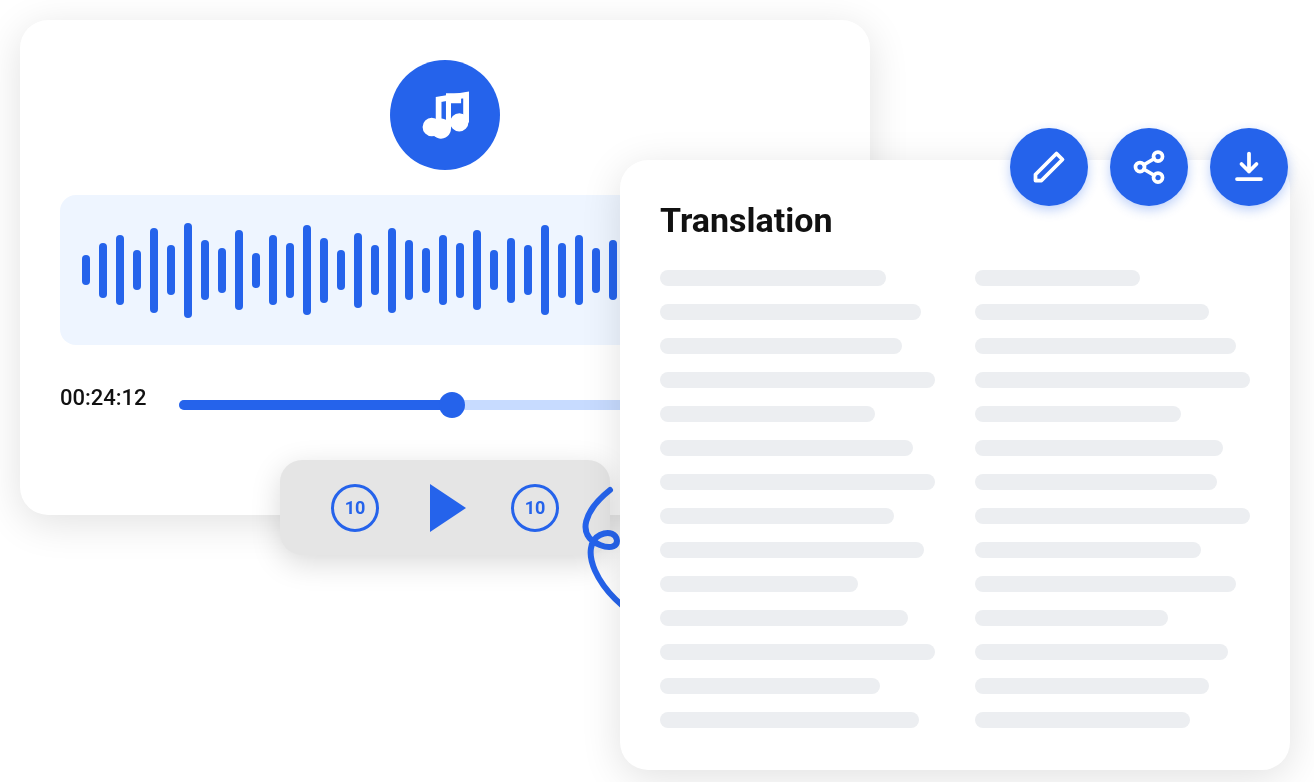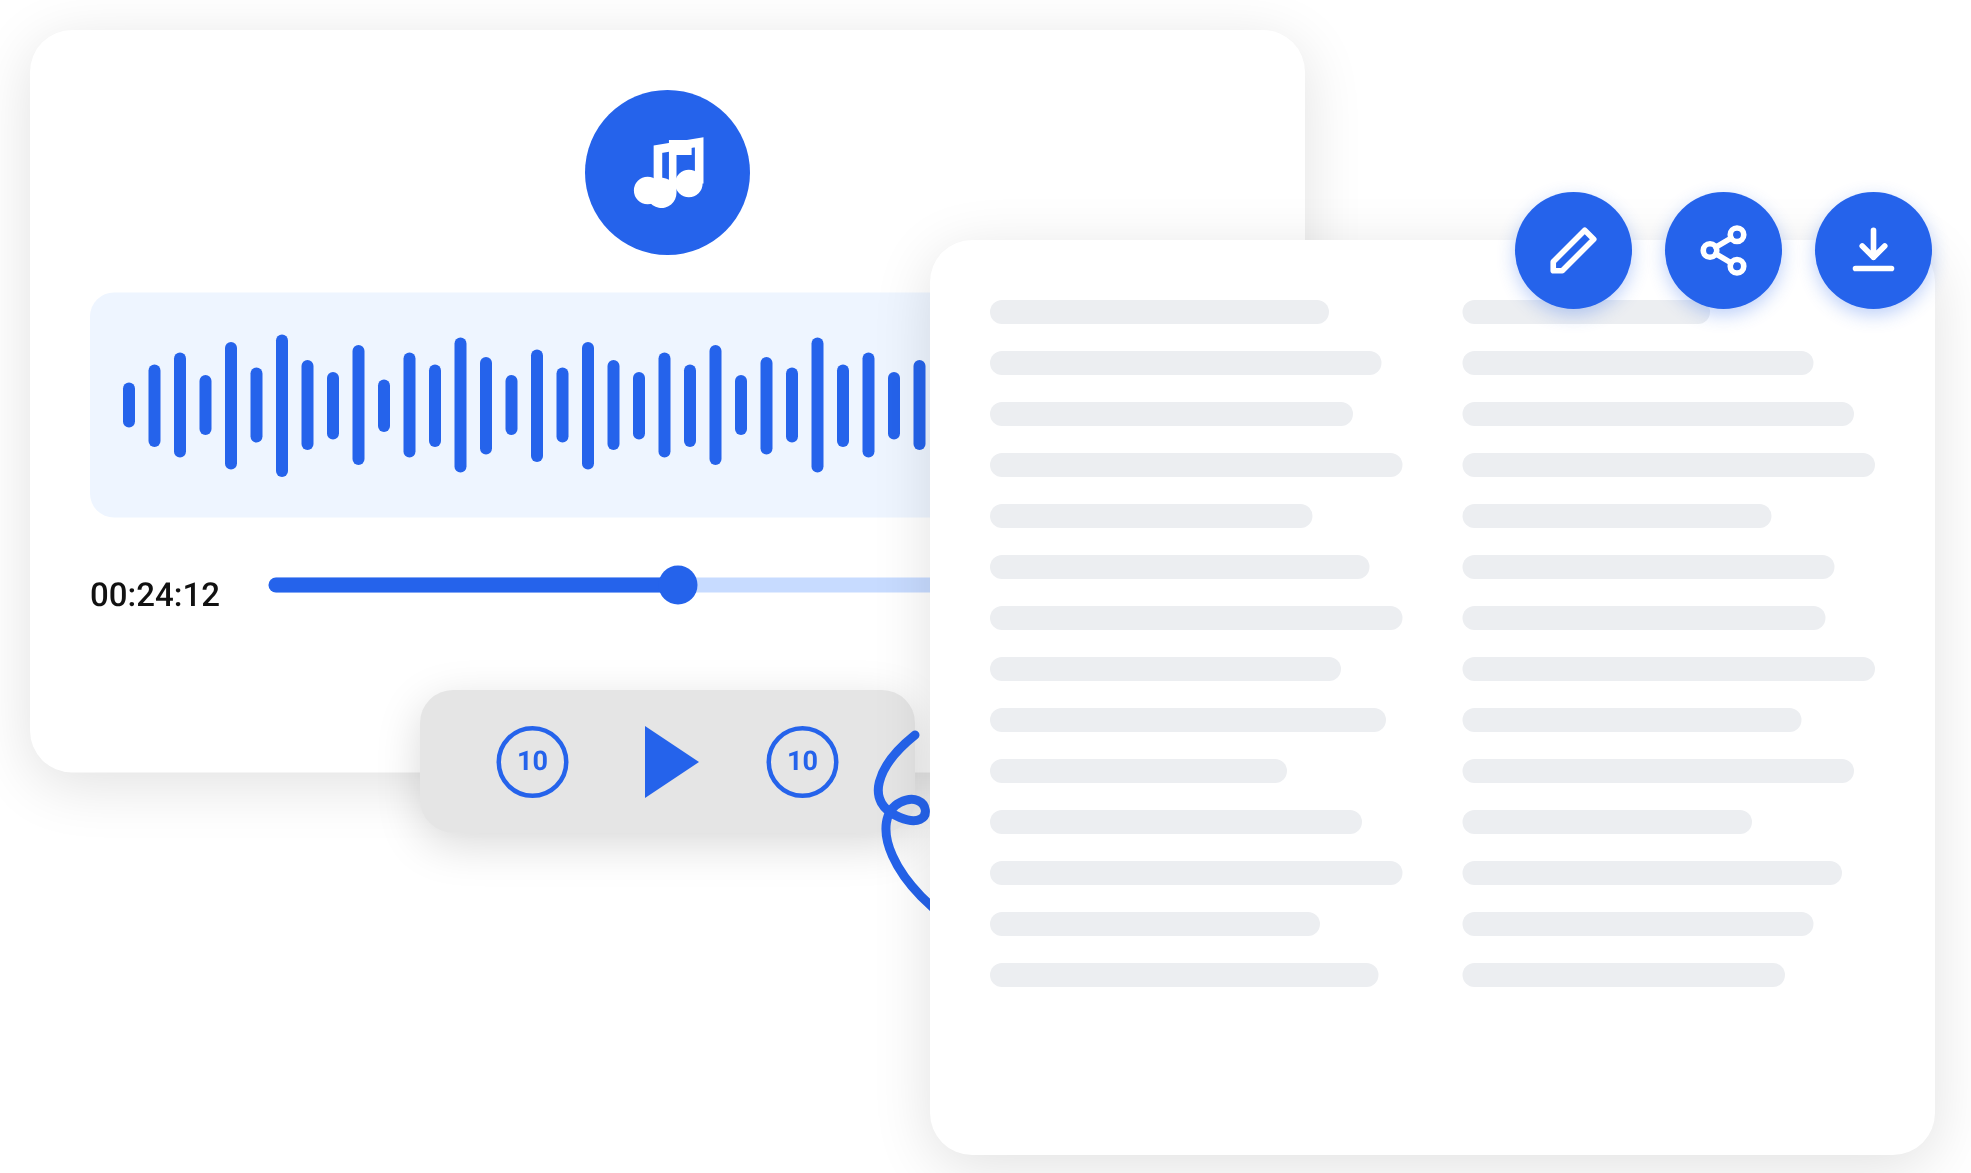--- a/index.html
+++ b/index.html
@@ -45,21 +45,21 @@
     overflow: hidden;
   }
   .wave-bar {
     width: 8px;
     background: #2563eb;
     border-radius: 4px;
     flex-shrink: 0;
   }
   .progress-row {
     display: flex;
-    align-items: flex-start;
+    align-items: flex-end;
     gap: 32px;
     margin-top: 40px;
   }
   .timestamp {
     font-size: 22px;
     font-weight: 500;
     color: #111;
     flex-shrink: 0;
   }
   .progress-track {
@@ -272,20 +272,21 @@
 </div>
 
 <div class="arrow-connector">
   <svg viewBox="0 0 130 170">
     <path d="M 45 10 C 20 30, 10 55, 35 65 C 60 75, 55 45, 35 55 C 15 65, 25 110, 85 145"></path>
     <path d="M 68 128 L 90 148 L 68 158"></path>
   </svg>
 </div>
 
 <div class="translation-card">
+  <div class="translation-title">Translation</div>
   <div class="text-columns">
     <div class="text-col" id="col-left">
         <div class="text-line" style="width: 82%;"></div>
         <div class="text-line" style="width: 95%;"></div>
         <div class="text-line" style="width: 88%;"></div>
         <div class="text-line" style="width: 100%;"></div>
         <div class="text-line" style="width: 78%;"></div>
         <div class="text-line" style="width: 92%;"></div>
         <div class="text-line" style="width: 100%;"></div>
         <div class="text-line" style="width: 85%;"></div>

